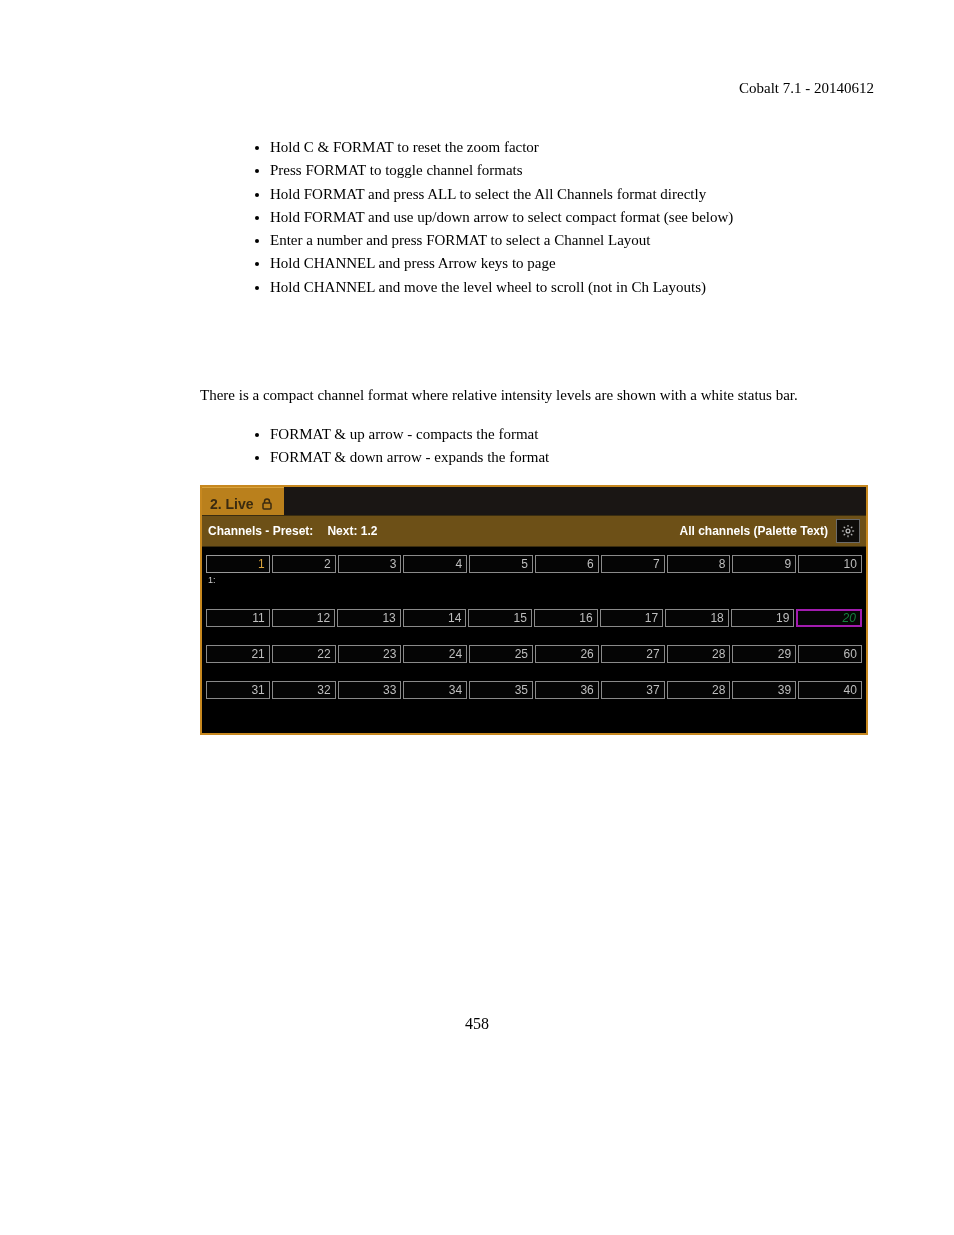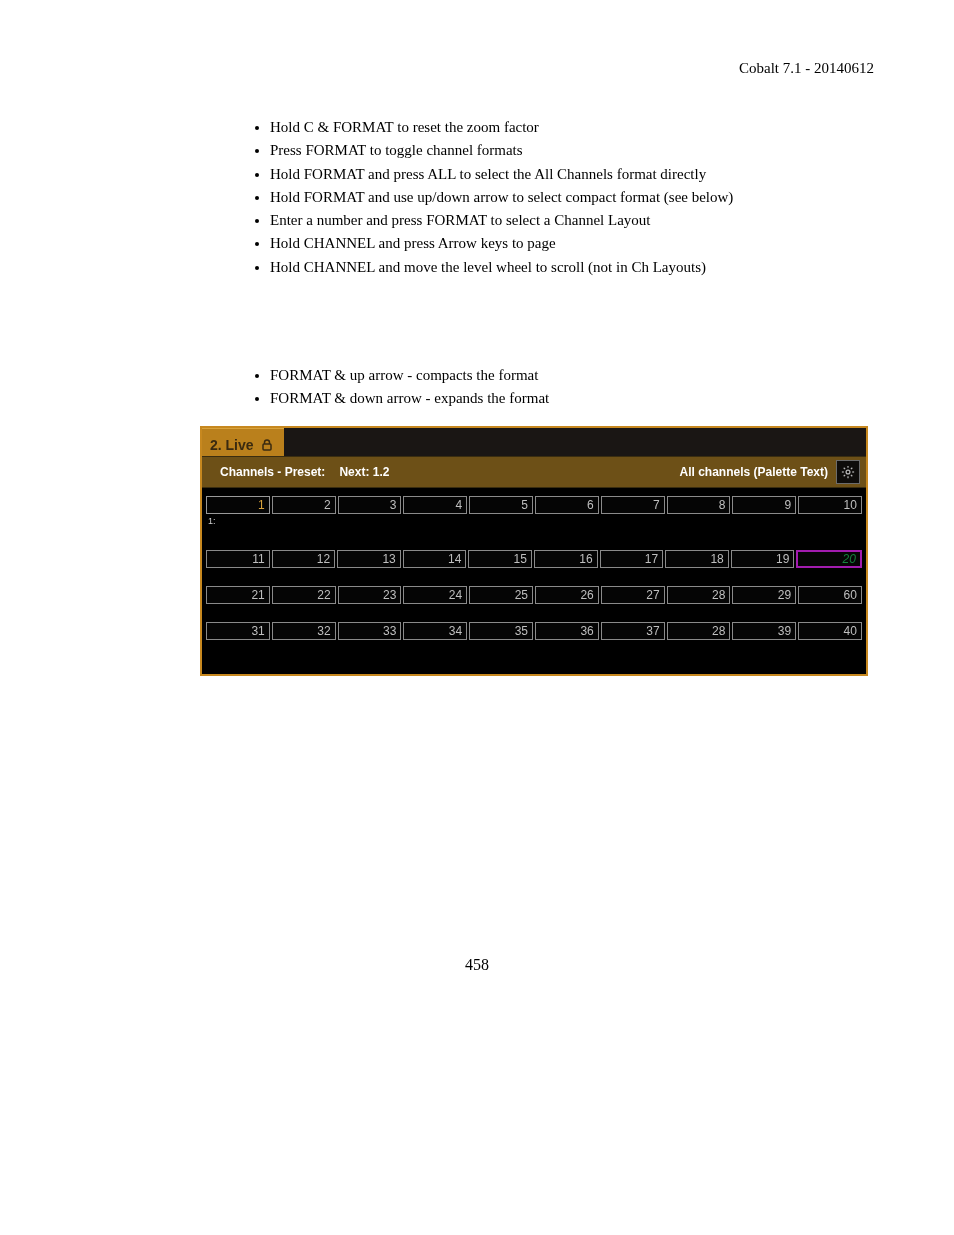--- a/index.html
+++ b/index.html
@@ -5,21 +5,21 @@
   body {
     margin: 0;
     padding: 0;
     font-family: "Times New Roman", Times, serif;
     font-size: 15px;
     color: #000;
     background: #fff;
     width: 954px;
   }
   .page {
-    padding: 60px 80px 40px 200px;
+    padding: 80px 80px 40px 200px;
     box-sizing: border-box;
     width: 954px;
   }
   .header-right {
     text-align: right;
     font-size: 15px;
     margin-bottom: 40px;
     padding-right: 0;
   }
   ul.bullets {
@@ -75,21 +75,21 @@
     color: #fff;
     font-weight: bold;
     font-size: 12px;
     height: 30px;
     display: flex;
     align-items: center;
     padding: 0 6px;
     border-top: 1px solid #3a2d10;
     border-bottom: 1px solid #3a2d10;
   }
-  .statusbar .left { flex: 0 0 auto; margin-left: 12px; }
+  .statusbar .left { flex: 0 0 auto; }
   .statusbar .mid  { margin-left: 14px; flex: 0 0 auto; }
   .statusbar .spacer { flex: 1; }
   .statusbar .right { flex: 0 0 auto; margin-right: 8px; }
   .gear-btn {
     width: 22px;
     height: 22px;
     background: #0e0c0a;
     border: 1px solid #6b6b6b;
     display: flex;
     align-items: center;
@@ -167,20 +167,21 @@
     <li>Hold FORMAT and press ALL to select the All Channels format directly</li>
     <li>Hold FORMAT and use up/down arrow to select compact format (see below)</li>
     <li>Enter a number and press FORMAT to select a Channel Layout</li>
     <li>Hold CHANNEL and press Arrow keys to page</li>
     <li>Hold CHANNEL and move the level wheel to scroll (not in Ch Layouts)</li>
   </ul>
 
 
   <div class="gap"></div>
 
+  <p class="body-text">There is a compact channel format where relative intensity levels are shown with a white status bar.</p>
 
   <ul class="bullets">
     <li>FORMAT &amp; up arrow - compacts the format</li>
     <li>FORMAT &amp; down arrow - expands the format</li>
   </ul>
 
   <div class="screenshot">
     <div class="tabrow">
       <div class="tab">
         <span>2. Live</span>

